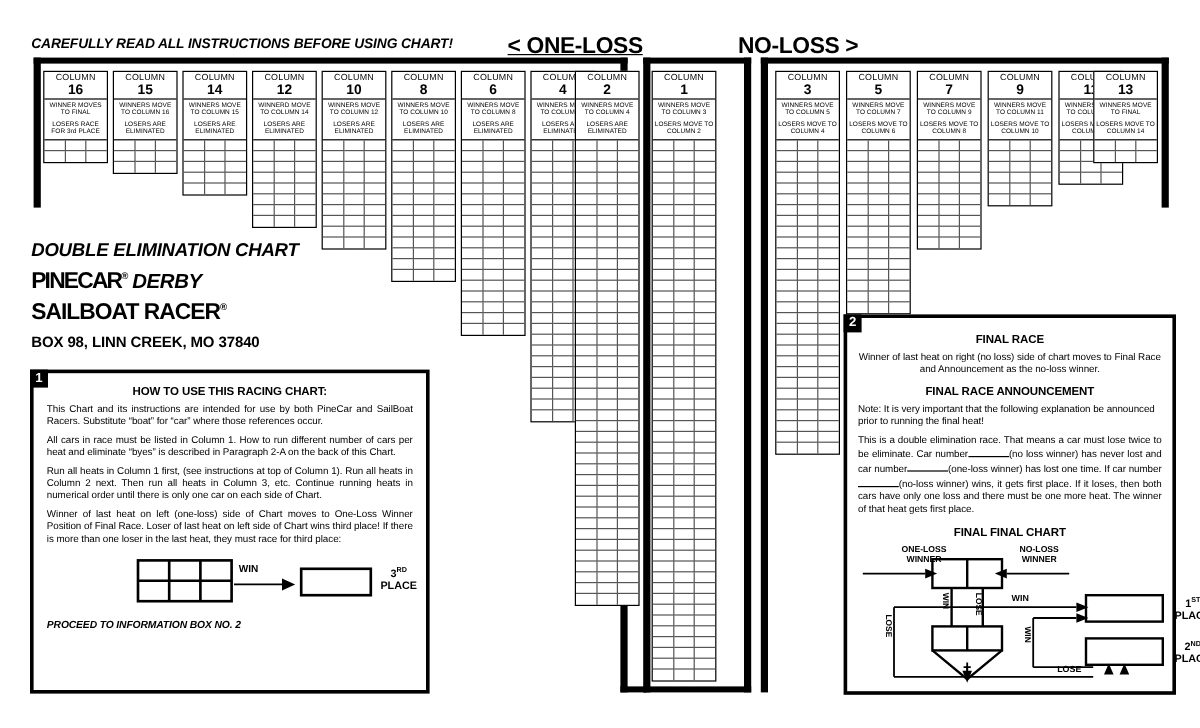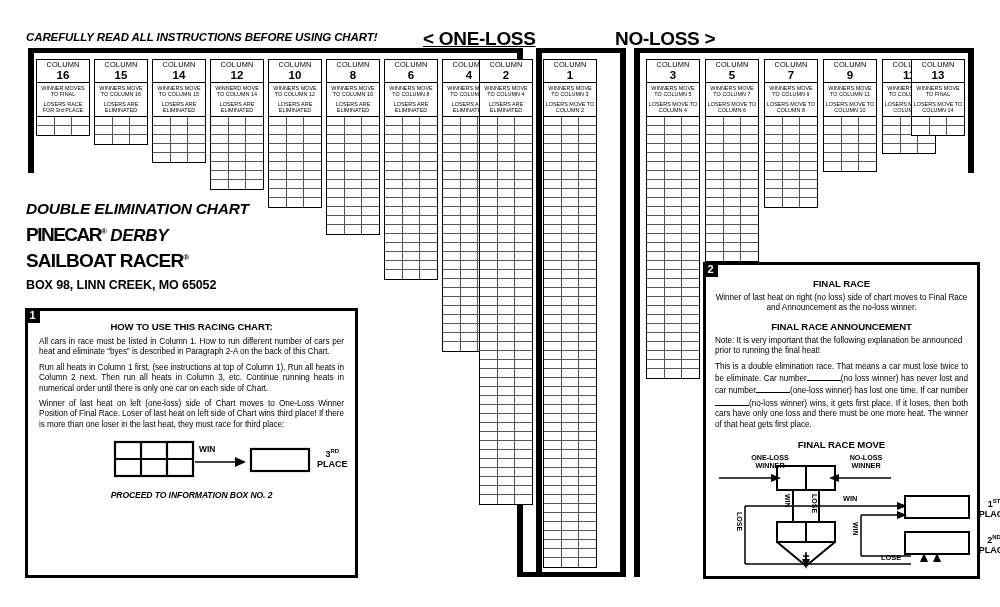--- a/index.html
+++ b/index.html
@@ -1510,25 +1510,26 @@
         </div>
       </div>
     </div>
 
   <div class="title-dec" id="t-pine">
     <span class="p1">PINECAR</span><span class="sup">®</span>
     <span class="p2">DERBY</span>
   </div>
   <div class="title-dec" id="t-double">DOUBLE ELIMINATION CHART</div>
   <div class="title-dec" id="t-sail"><span>SAILBOAT RACER</span><span class="sup">®</span></div>
-  <div class="title-dec" id="t-box">BOX 98, LINN CREEK, MO 65052</div>
+  <div class="title-dec" id="t-box">BOX 98, LINN CREEK, MO 37840</div>
 
   <div class="infobox" style="left:25px;top:308px;width:333px;height:270px;padding:6px 11px 8px;">
     <div class="boxnum" style="left:-3px;top:-3px;">1</div>
     <div class="ib-title" style="margin-top:4px;">HOW TO USE THIS RACING CHART:</div>
+    <p class="ib-p first">This Chart and its instructions are intended for use by both PineCar and SailBoat Racers. Substitute “boat” for “car” where those references occur.</p>
     <p class="ib-p">All cars in race must be listed in Column 1. How to run different number of cars per heat and eliminate “byes” is described in Paragraph 2-A on the back of this Chart.</p>
     <p class="ib-p">Run all heats in Column 1 first, (see instructions at top of Column 1). Run all heats in Column 2 next. Then run all heats in Column 3, etc. Continue running heats in numerical order until there is only one car on each side of Chart.</p>
     <p class="ib-p">Winner of last heat on left (one-loss) side of Chart moves to One-Loss Winner Position of Final Race. Loser of last heat on left side of Chart wins third place! If there is more than one loser in the last heat, they must race for third place:</p>
 
     <div style="position:relative;height:46px;margin-top:6px;">
       <svg width="290" height="46" viewBox="0 0 290 46">
         <g stroke="#000" fill="none">
           <rect x="76" y="6" width="78" height="34" stroke-width="2.2"></rect>
           <line x1="102" y1="6" x2="102" y2="40" stroke-width="2.2"></line>
           <line x1="128" y1="6" x2="128" y2="40" stroke-width="2.2"></line>
@@ -1538,33 +1539,33 @@
         </g>
         <polygon points="196,21 207,26 196,31" fill="#000"></polygon>
       </svg>
       <span style="position:absolute;left:160px;top:8px;font-size:8.4px;font-weight:bold;">WIN</span>
       <div class="place-lbl" style="position:absolute;left:278px;top:10px;">
         <span>3</span><span class="tiny-sup">RD</span><br>
         <span>PLACE</span>
       </div>
     </div>
 
-    <div class="ib-foot" style="margin-top:8px;text-align:center;">PROCEED TO INFORMATION BOX NO. 2</div>
+    <div class="ib-foot" style="margin-top:8px;">PROCEED TO INFORMATION BOX NO. 2</div>
   </div>
 
   <div class="infobox" style="left:703px;top:262px;width:277px;height:317px;padding:6px 9px 6px;">
     <div class="boxnum" style="left:-3px;top:-3px;">2</div>
     <div class="ib-title" style="margin-top:7px;text-align:center;">FINAL RACE</div>
     <p class="ib-p first" style="text-align:center;">Winner of last heat on right (no loss) side of chart moves to Final Race and Announcement as the no-loss winner.</p>
     <div class="ib-title" style="margin-top:7px;">FINAL RACE ANNOUNCEMENT</div>
     <p class="ib-p first" style="text-align:left;">Note: It is very important that the following explanation be announced prior to running the final heat!</p>
     <p class="ib-p">
       <span>This is a double elimination race. That means a car must lose twice to be eliminate. Car number</span><span class="blank"></span><span>(no loss winner) has never lost and car number</span><span class="blank"></span><span>(one-loss winner) has lost one time. If car number</span><span class="blank"></span><span>(no-loss winner) wins, it gets first place. If it loses, then both cars have only one loss and there must be one more heat. The winner of that heat gets first place.</span>
     </p>
-    <div class="ib-title" style="margin-top:9px;">FINAL RACE MOVE</div>
+    <div class="ib-title" style="margin-top:9px;">FINAL FINAL CHART</div>
 
     <div style="position:relative;height:120px;margin-top:6px;">
       <svg width="258" height="118" viewBox="0 0 258 118">
         <g stroke="#000" fill="none" stroke-width="1.5">
 
           <line x1="4" y1="22" x2="56" y2="22"></line>
           <line x1="176" y1="22" x2="124" y2="22"></line>
 
           <rect x="62" y="10" width="58" height="24" stroke-width="2"></rect>
           <line x1="91" y1="10" x2="91" y2="34" stroke-width="2"></line>

